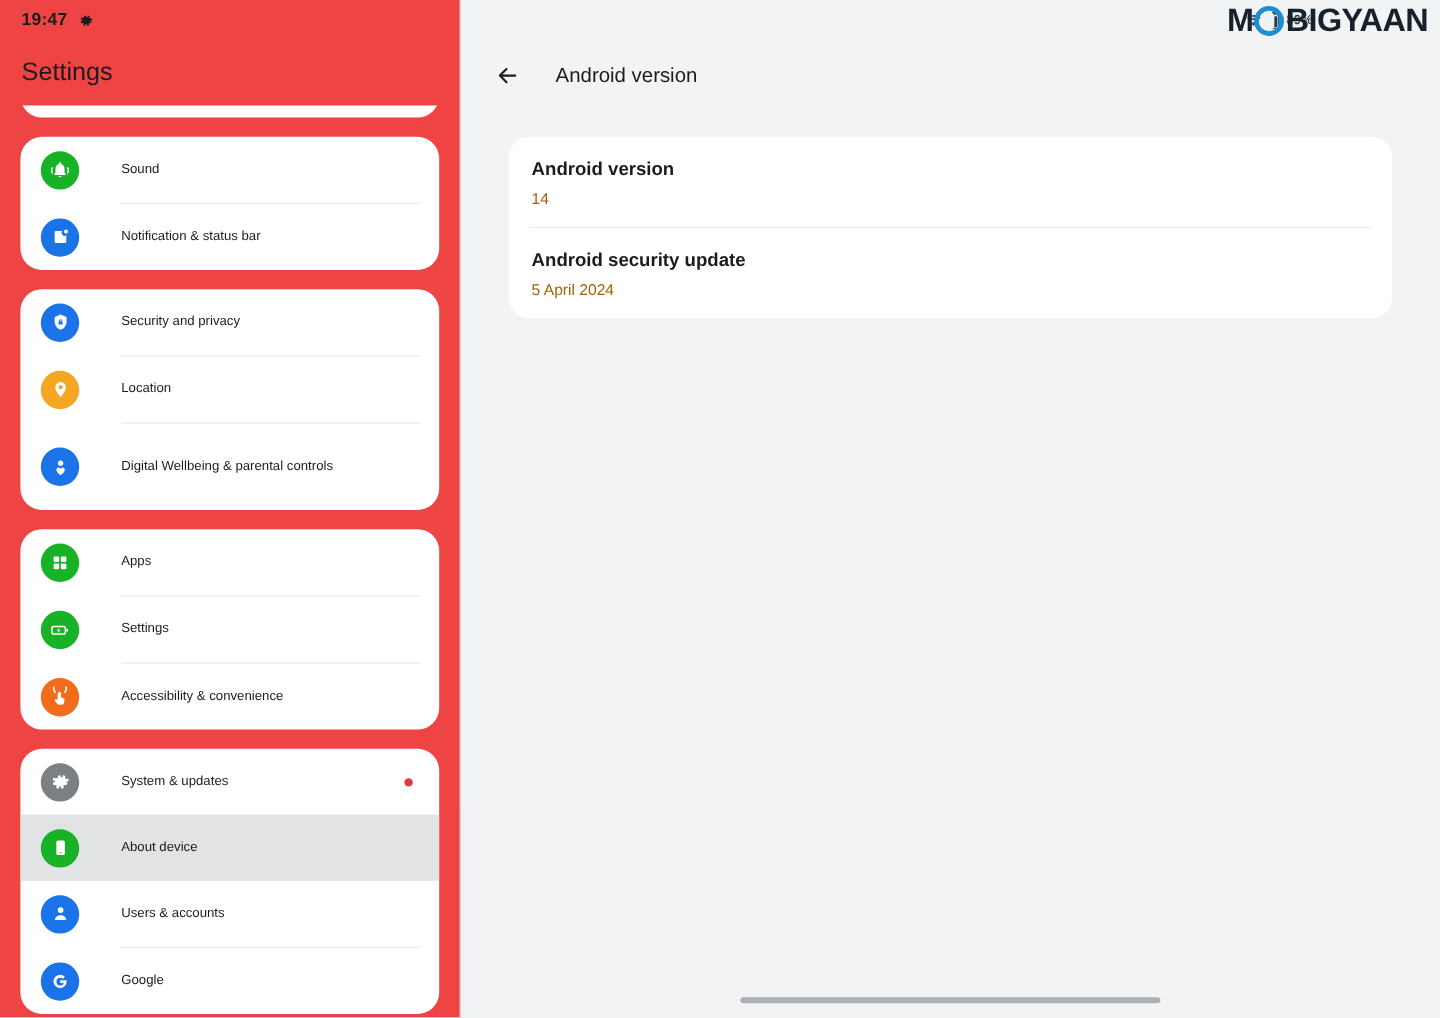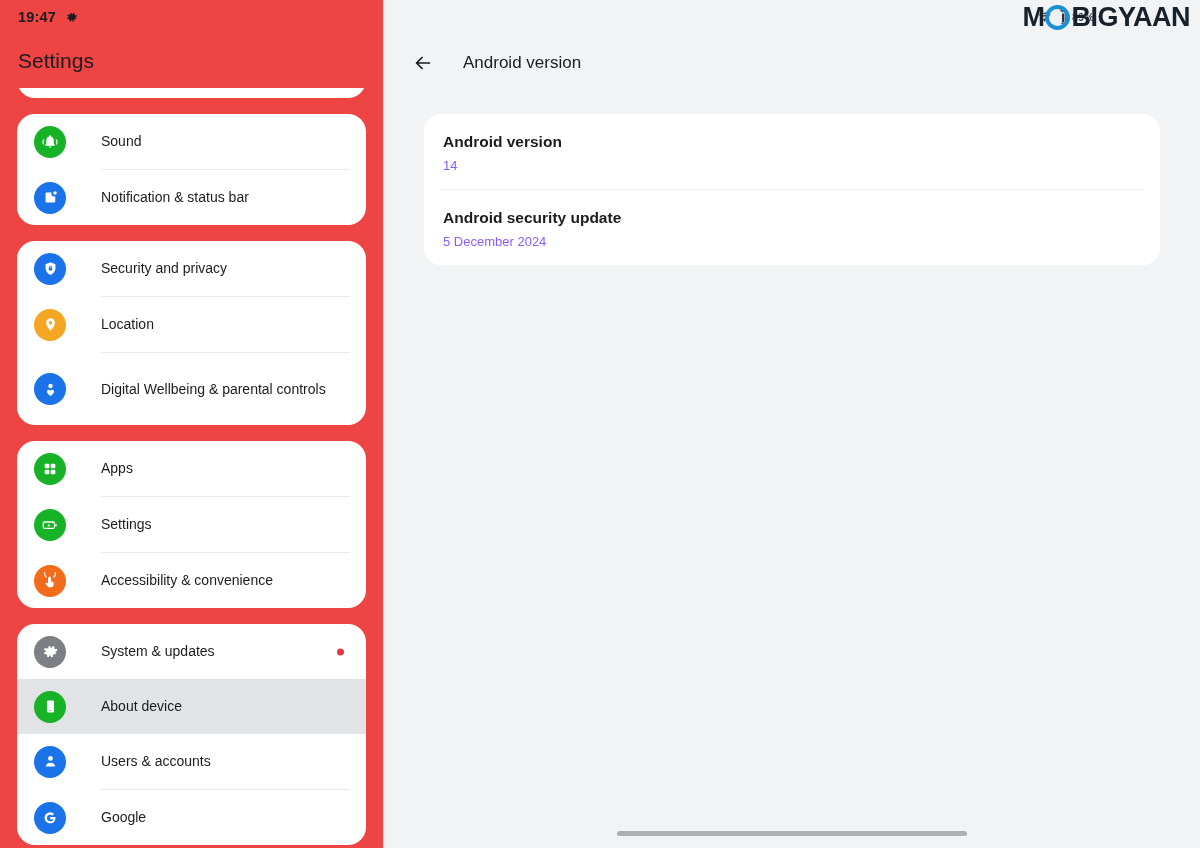--- a/index.html
+++ b/index.html
@@ -66,21 +66,21 @@
     padding: 7px 18px 7px 17px; position: relative; cursor: default;
   }
   .row.tall { min-height: 72px; }
   .row.selected { background: #e2e3e5; }
   .row .ico {
     width: 32px; height: 32px; border-radius: 50%; flex: 0 0 32px;
     display: flex; align-items: center; justify-content: center;
     margin-right: 35px;
   }
   .row .lbl {
-    font-size: 14px; color: #1b1c1e; line-height: 1.35; font-weight: 400;
+    font-size: 11px; color: #1b1c1e; line-height: 1.35; font-weight: 400;
     max-width: 245px;
   }
   .row .badge-dot {
     position: absolute; right: 22px; top: 50%; transform: translateY(-50%);
     width: 7px; height: 7px; border-radius: 50%; background: #db3b44;
   }
   .divider {
     height: 1px; background: #e8eaec; margin-left: 84px; margin-right: 16px;
   }
 
@@ -98,21 +98,21 @@
     justify-content: center; cursor: pointer; flex: 0 0 26px;
   }
   #content-title { font-size: 17px; color: #1b1c1e; font-weight: 400; }
   #content-body { flex: 1; padding: 22px 40px 0 40px; overflow: hidden; }
   #info-card {
     background: #fff; border-radius: 17px; padding: 0 17px;
     max-width: 740px;
   }
   .info-row { padding: 18px 2px 14px 2px; }
   .info-row .k { font-size: 15.5px; color: #1b1c1e; font-weight: 700; line-height: 1.3; }
-  .info-row .v { font-size: 13px; color: #8b5cf6; margin-top: 6px; line-height: 1.3; }
+  .info-row .v { font-size: 13px; color: #a16207; margin-top: 6px; line-height: 1.3; }
   .card-divider { height: 1px; background: #eceef0; }
 
   
   #navbar {
     position: absolute; bottom: 0; left: 384px; width: 816px; height: 30px;
     display: flex; align-items: center; justify-content: center; z-index: 20;
   }
   #nav-pill {
     width: 350px; height: 5px; border-radius: 3px; background: #acafb3;
     margin-left: 0px; cursor: pointer;
@@ -310,21 +310,21 @@
 
     <div id="content-body">
       <div id="info-card">
         <div class="info-row">
           <div class="k">Android version</div>
           <div class="v">14</div>
         </div>
         <div class="card-divider"></div>
         <div class="info-row">
           <div class="k">Android security update</div>
-          <div class="v">5 December 2024</div>
+          <div class="v">5 April 2024</div>
         </div>
       </div>
     </div>
   </div>
 
   <div id="navbar">
     <div id="nav-pill"></div>
   </div>
 
 </div>

